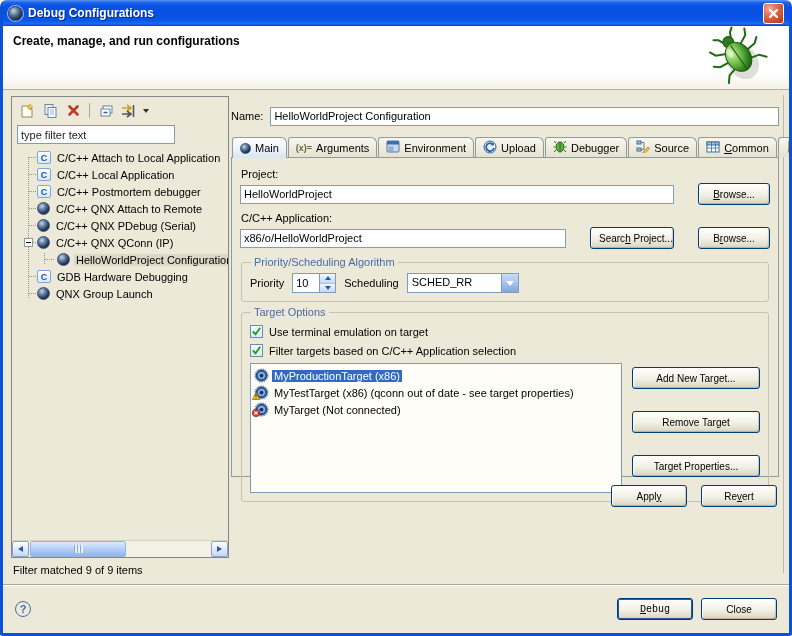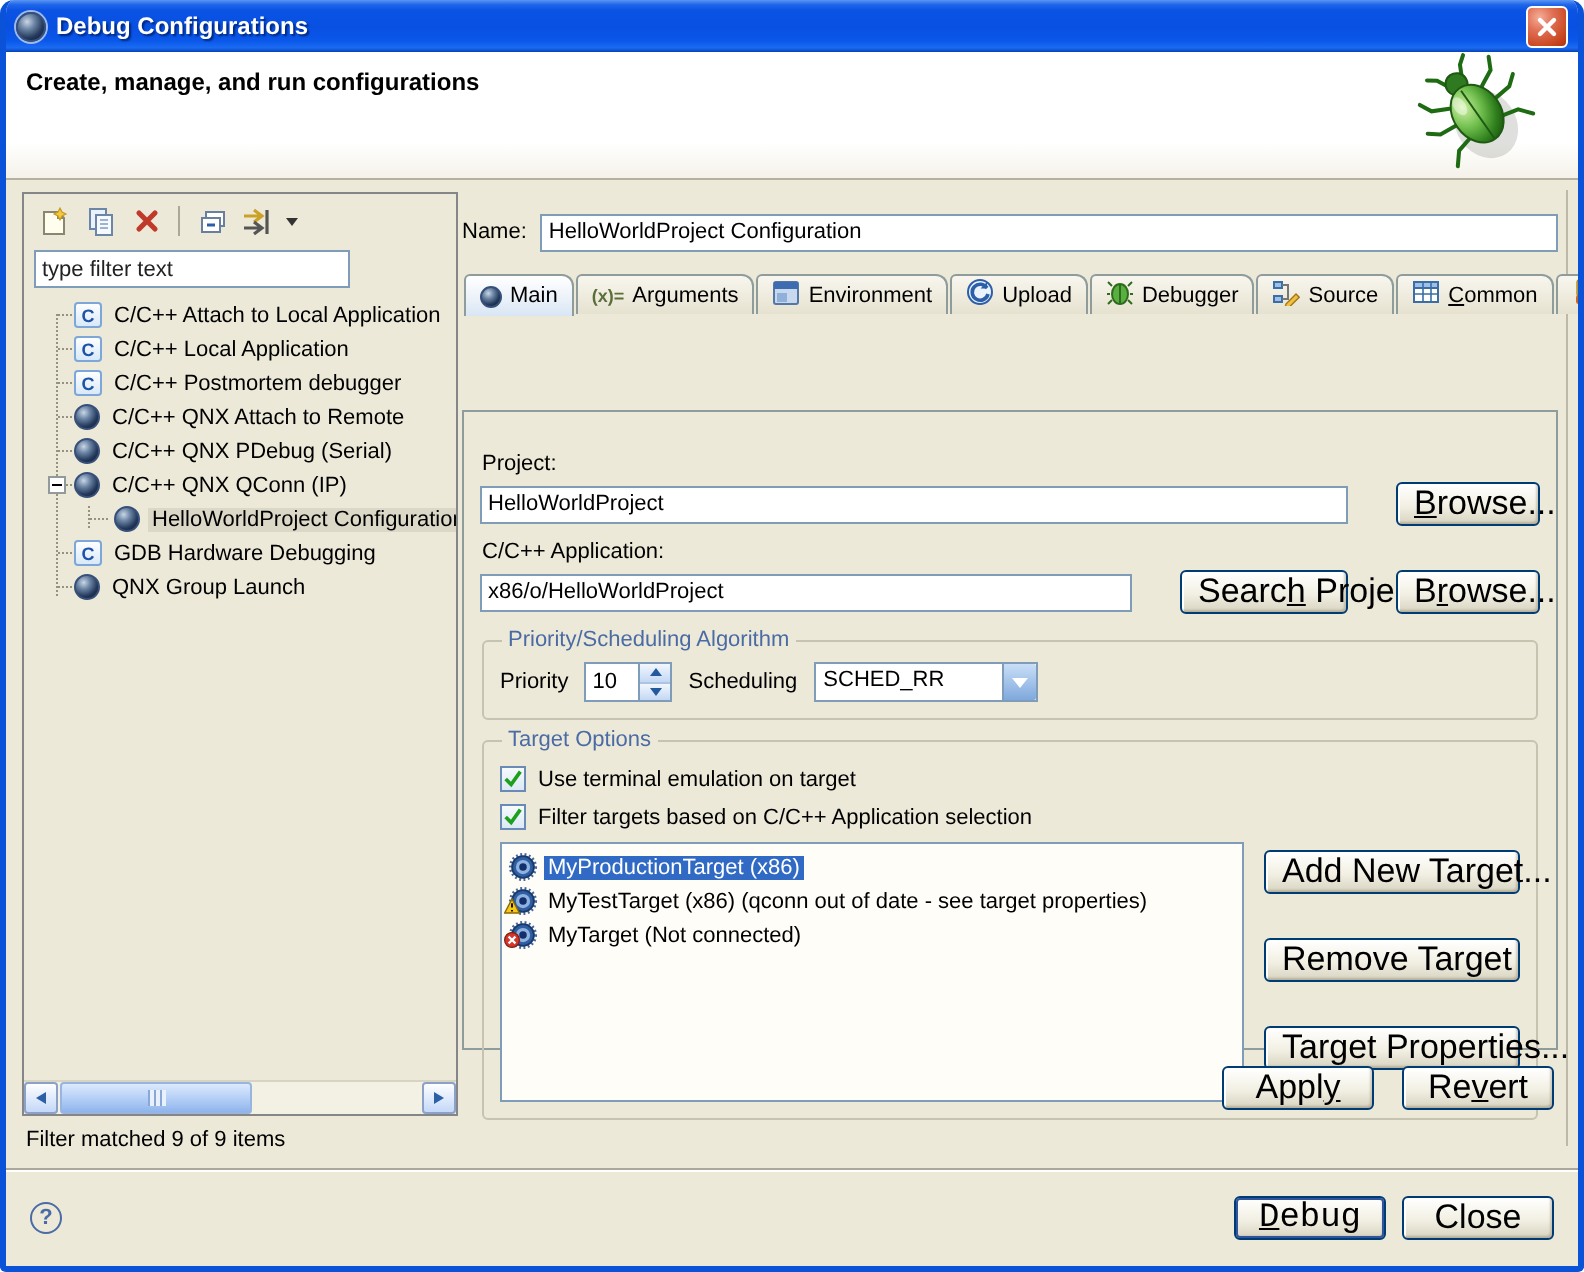--- a/index.html
+++ b/index.html
@@ -69,25 +69,25 @@
   .name-row{display:flex;align-items:center;gap:7px;height:20px;}
   .xpfield{height:19px;border:1px solid #7F9DB9;background:#fff;padding:1px 3px;
     font-family:"Liberation Sans",sans-serif;font-size:11px;color:#000;}
   .name-row input{flex:1;}
   .tabs{display:flex;margin-top:11px;padding-left:1px;position:relative;z-index:2;align-items:flex-end;}
   .tab{display:flex;align-items:center;gap:4px;height:20px;padding:0 7px;margin-right:1px;
     border:1px solid #8E9C9C;border-bottom:none;border-radius:3px 6px 0 0;
     background:linear-gradient(#F8F6EE,#E6E2D0);white-space:nowrap;}
   .tab.sel{height:21px;margin-bottom:-1px;background:linear-gradient(#FFFFFF,#ECF2F9 55%,#D8E6F4);}
   .argicn{font-size:9px;color:#5A6E3A;font-weight:bold;}
-  .tabpane{position:relative;border:1px solid #8E9C9C;height:320px;padding:17px 8px 0 8px;background:#ECE9D8;margin-top:48px;}
+  .tabpane{position:relative;border:1px solid #8E9C9C;height:320px;padding:7px 8px 0 8px;background:#ECE9D8;}
   .flabel{margin:3px 0 3px 1px;display:block;}
   .frow{display:flex;align-items:center;gap:24px;margin-bottom:7px;}
   .frow .xpfield{flex:1;}
-  .xpbtn{position:relative;font-family:"Liberation Sans",sans-serif;font-size:17px;color:#000;
+  .xpbtn{position:relative;font-family:"Liberation Sans",sans-serif;font-size:10px;color:#000;
     background:linear-gradient(#FFFFFF,#F2F0E3 55%,#DDD9C8 92%,#D0CCBA);
     border:1px solid #003C74;border-radius:3px;height:22px;padding:0 8px;
     box-shadow:inset -1px -1px 1px rgba(120,110,80,.3), inset 1px 1px 0 #fff;white-space:nowrap;}
   .xpbtn.default{box-shadow:inset 0 0 0 1px #30549E, inset -1px -1px 1px rgba(120,110,80,.3);font-family:Liberation Mono, monospace;}
   .w72{width:72px;} .w82{width:84px;} .w76{width:76px;}
   .u{text-decoration:underline;}
   fieldset.group{border:1px solid #C6C3B0;border-radius:3px;margin:4px 1px 0 1px;padding:2px 8px 8px 8px;}
   fieldset.group legend{color:#4A6BA5;padding:0 3px;margin-left:1px;}
   .prow{display:flex;align-items:center;gap:8px;margin-top:3px;}
   .spinner{display:flex;height:20px;}

